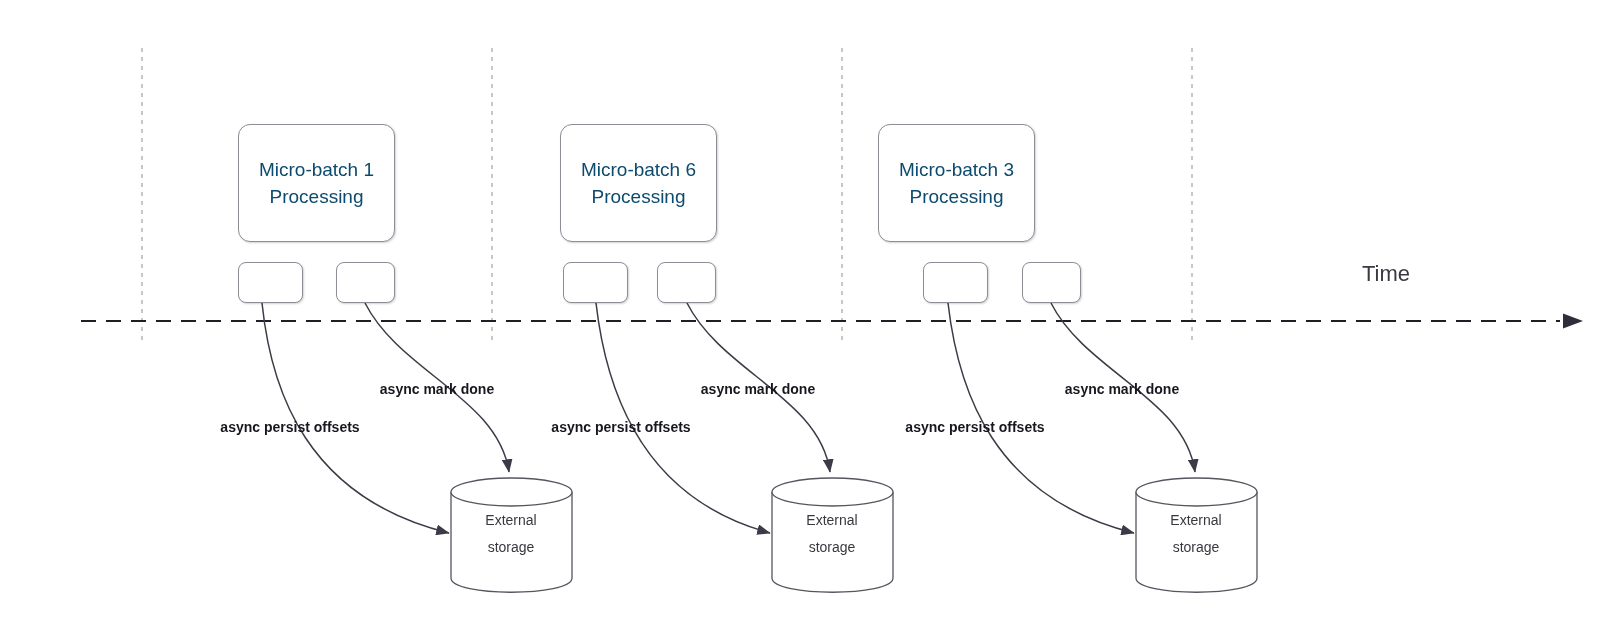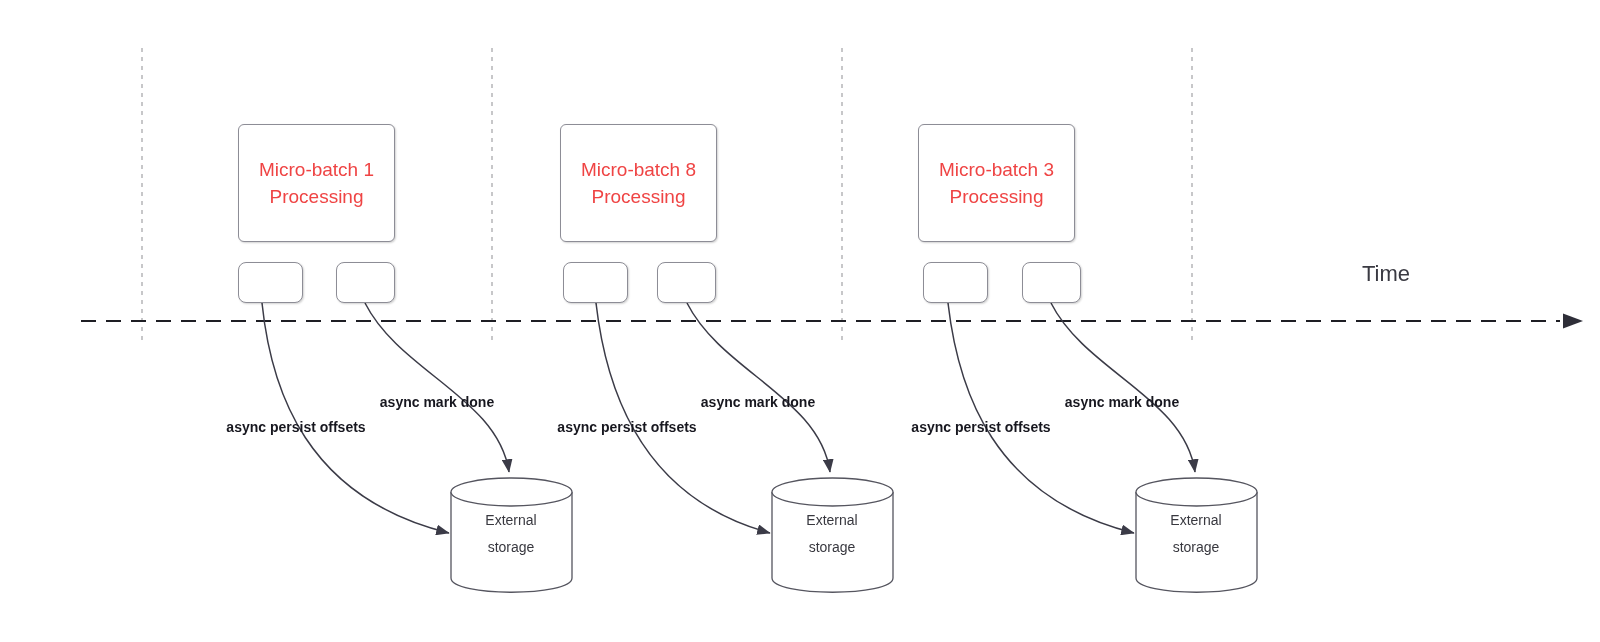--- a/index.html
+++ b/index.html
@@ -20,31 +20,31 @@
     left: 0; top: 0;
     width: 1600px; height: 642px;
   }
   .proc-box {
     position: absolute;
     top: 124px;
     width: 157px;
     height: 118px;
     box-sizing: border-box;
     border: 1px solid #8d8d96;
-    border-radius: 6px;
+    border-radius: 12px;
     background: #ffffff;
     box-shadow: 1px 1px 2px rgba(0,0,0,0.18);
     display: flex;
     flex-direction: column;
     align-items: center;
     justify-content: center;
     text-align: center;
     font-size: 19px;
     line-height: 27px;
-    color: #ef4444;
+    color: #0c4a6e;
   }
   .mini-box {
     position: absolute;
     top: 262px;
     height: 41px;
     box-sizing: border-box;
     border: 1px solid #8d8d96;
     border-radius: 8px;
     background: #ffffff;
     box-shadow: 1px 1px 2px rgba(0,0,0,0.18);
@@ -52,22 +52,22 @@
   .mini-box.left  { width: 65px; }
   .mini-box.right { width: 59px; }
   .arrow-label {
     position: absolute;
     transform: translateX(-50%);
     white-space: nowrap;
     font-size: 14px;
     font-weight: 700;
     color: #17171f;
   }
-  .arrow-label.persist { top: 419px; margin-left: 6px; }
-  .arrow-label.markdone { top: 381px; margin-top: 13px; }
+  .arrow-label.persist { top: 419px; }
+  .arrow-label.markdone { top: 381px; }
   .cyl-label {
     position: absolute;
     top: 507px;
     transform: translateX(-50%);
     text-align: center;
     font-size: 14px;
     line-height: 27px;
     color: #38383f;
     white-space: nowrap;
   }
@@ -128,33 +128,33 @@
   <div class="mini-box left" style="left:238px"></div>
   <div class="mini-box right" style="left:336px"></div>
   <div class="arrow-label persist" style="left:290px">async persist offsets</div>
   <div class="arrow-label markdone" style="left:437px">async mark done</div>
   <div class="cyl-label" style="left:511px">
     <div>External</div>
     <div>storage</div>
   </div>
 
   <div class="proc-box" style="left:560px">
-    <span>Micro-batch 8</span>
+    <span>Micro-batch 6</span>
     <span>Processing</span>
   </div>
   <div class="mini-box left" style="left:563px"></div>
   <div class="mini-box right" style="left:657px"></div>
   <div class="arrow-label persist" style="left:621px">async persist offsets</div>
   <div class="arrow-label markdone" style="left:758px">async mark done</div>
   <div class="cyl-label" style="left:832px">
     <div>External</div>
     <div>storage</div>
   </div>
 
-  <div class="proc-box" style="left:918px">
+  <div class="proc-box" style="left:878px">
     <span>Micro-batch 3</span>
     <span>Processing</span>
   </div>
   <div class="mini-box left" style="left:923px"></div>
   <div class="mini-box right" style="left:1022px"></div>
   <div class="arrow-label persist" style="left:975px">async persist offsets</div>
   <div class="arrow-label markdone" style="left:1122px">async mark done</div>
   <div class="cyl-label" style="left:1196px">
     <div>External</div>
     <div>storage</div>

